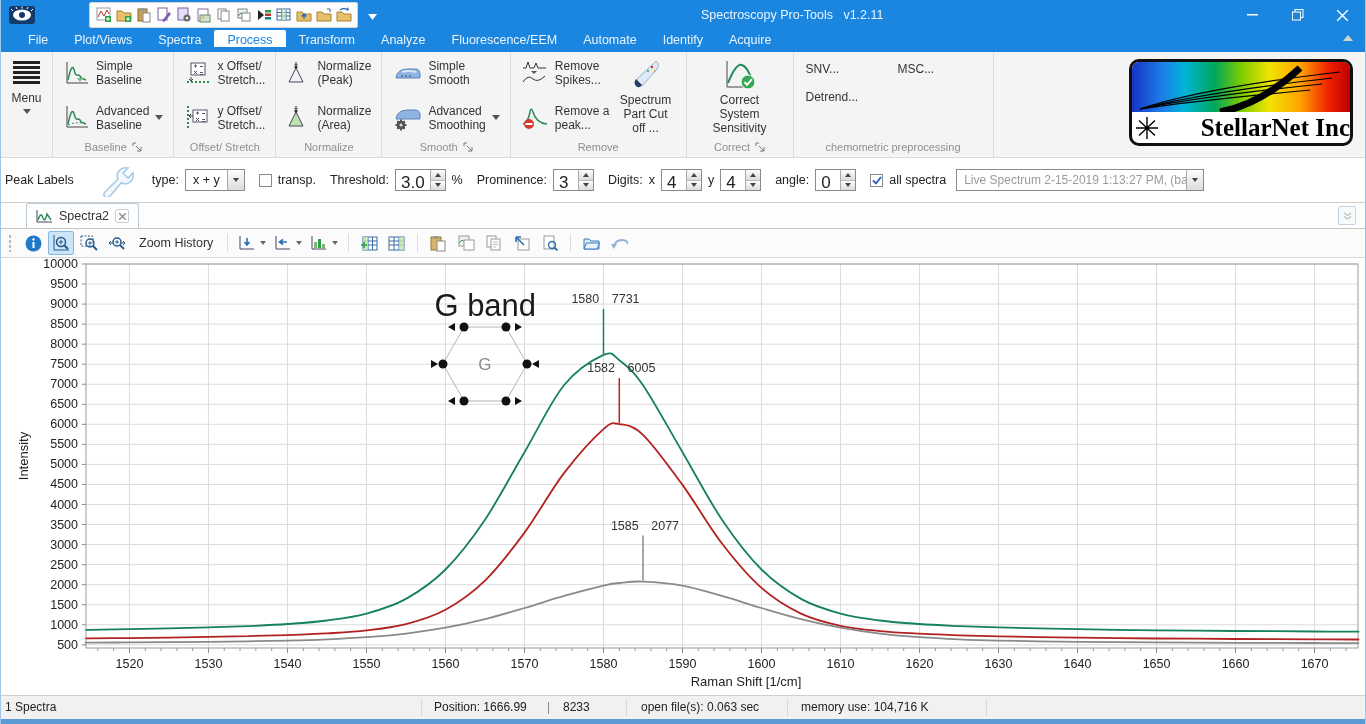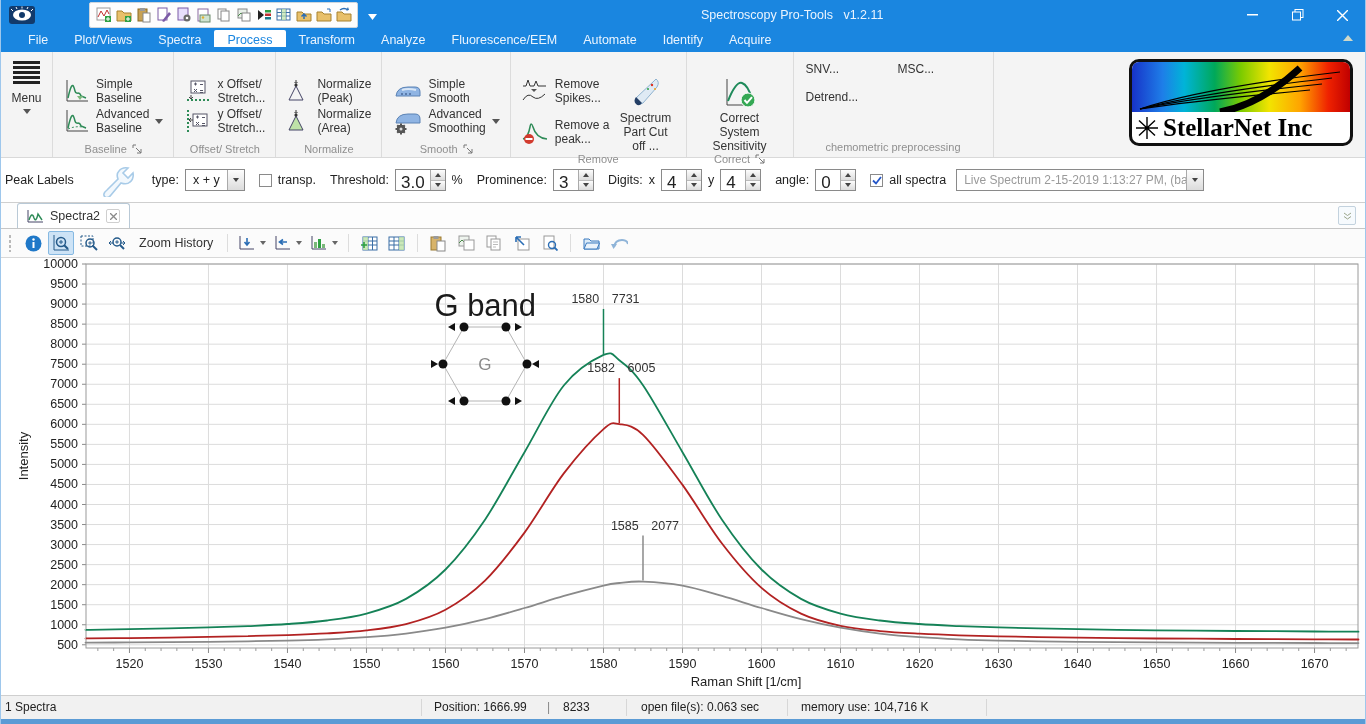--- a/index.html
+++ b/index.html
@@ -24,54 +24,54 @@
   .ribbon-collapse { position:absolute; right:12px; top:5px; width:0; height:0; border-left:5px solid transparent; border-right:5px solid transparent; border-bottom:6px solid #cfd8c8; }
 
   
   .ribbon { height:106px; background:#f4f4f4; border-bottom:1px solid #d9d9d9; display:flex; position:relative; flex:0 0 auto; }
   .menu-btn { width:52px; display:flex; flex-direction:column; align-items:center; padding-top:9px; border-right:1px solid #dcdcdc; }
   .burger { display:flex; flex-direction:column; gap:2px; }
   .burger i { display:block; width:27px; height:3px; background:#222; }
   .menu-btn .lbl { font-size:12px; color:#333; margin-top:7px; }
   .caret-down { width:0; height:0; border-left:4px solid transparent; border-right:4px solid transparent; border-top:5px solid #555; margin-top:4px; }
   .rgroup { border-right:1px solid #dcdcdc; display:flex; flex-direction:column; }
-  .rgroup .gbody { flex:1; display:flex; align-items:stretch; padding:21px 7px 0; }
+  .rgroup .gbody { flex:1; display:flex; align-items:stretch; padding:3px 7px 0; }
   .rgroup .gfoot { height:18px; display:flex; align-items:center; justify-content:center; gap:5px; font-size:11px; color:#8f8f8f; padding-bottom:2px; }
   .stack { display:flex; flex-direction:column; justify-content:space-between; padding:3px 0 6px; }
   .rbtn { display:flex; align-items:center; gap:6px; font-size:12px; color:#333; line-height:1.18; padding:1px 3px; }
   .rbtn .txt { white-space:pre-line; }
   .bigbtn { display:flex; flex-direction:column; align-items:center; justify-content:flex-start; font-size:12px; color:#333; text-align:center; padding:4px 6px 0; line-height:1.18; }
   .bigbtn .txt { white-space:pre-line; margin-top:2px; }
   .chemo { display:grid; grid-template-columns:92px auto; row-gap:14px; padding:10px 10px 0 12px; font-size:12px; color:#333; align-content:start; }
   .launcher { width:10px; height:10px; position:relative; }
   .logo { position:absolute; right:12px; top:7px; width:224px; height:87px; border:3px solid #101010; border-radius:10px; background:#fff; overflow:hidden; display:flex; flex-direction:column; }
   .logo-top { height:50px; position:relative;
      background:linear-gradient(90deg,#1733c8 0%,#1e7ee8 14%,#00b4d8 24%,#00a859 38%,#7ccb00 50%,#f2e400 63%,#ffa400 77%,#ef2200 90%,#c00000 100%); }
-  .logo-bottom { flex:1; display:flex; align-items:center; justify-content:flex-start; gap:1px; font-family:"Liberation Serif", serif; font-weight:bold; font-size:25px; color:#000; }
+  .logo-bottom { flex:1; display:flex; align-items:center; justify-content:space-between; gap:1px; font-family:"Liberation Serif", serif; font-weight:bold; font-size:25px; color:#000; }
 
   
   .peakbar { height:45px; background:#fff; border-bottom:1px solid #cfcfcf; display:flex; align-items:center; font-size:12.5px; color:#222; padding-left:4px; flex:0 0 auto; }
   .pb-gap { margin-left:14px; }
   .pb-sm-gap { margin-left:6px; }
   .spin { display:inline-flex; border:1px solid #8a8a8a; height:22px; background:#fff; margin-left:6px; }
   .spin .v { padding:3px 5px; min-width:24px; font-size:17px; }
   .spin .btns { width:15px; border-left:1px solid #aaa; display:flex; flex-direction:column; }
   .spin .btns span { flex:1; background:linear-gradient(#fdfdfd,#dcdcdc); display:flex; align-items:center; justify-content:center; }
   .spin .btns span + span { border-top:1px solid #bbb; }
   .tri-u { width:0; height:0; border-left:3px solid transparent; border-right:3px solid transparent; border-bottom:4px solid #444; }
   .tri-d { width:0; height:0; border-left:3px solid transparent; border-right:3px solid transparent; border-top:4px solid #444; }
   .selectbox { display:inline-flex; border:1px solid #8a8a8a; height:22px; background:#fff; margin-left:6px; }
   .selectbox .sval { padding:3px 7px; }
   .selectbox .sarr { width:17px; border-left:1px solid #aaa; background:linear-gradient(#fdfdfd,#dcdcdc); display:flex; align-items:center; justify-content:center; }
   .cb { width:13px; height:13px; border:1px solid #8a8a8a; background:#fff; display:inline-flex; align-items:center; justify-content:center; }
   .combo { width:248px; margin-left:10px; }
   .combo .sval { flex:1; color:#9a9a9a; font-size:12px; white-space:nowrap; overflow:hidden; }
 
   
-  .tabrow { height:26px; background:#fdfdfd; border-bottom:1px solid #c6c6c6; display:flex; align-items:flex-end; padding-left:16px; position:relative; flex:0 0 auto; }
+  .tabrow { height:26px; background:#fdfdfd; border-bottom:1px solid #c6c6c6; display:flex; align-items:flex-end; padding-left:25px; position:relative; flex:0 0 auto; }
   .dtab { height:25px; background:#fff; border:1px solid #b9c9d6; border-bottom:none; border-radius:3px 3px 0 0; display:flex; align-items:center; gap:6px; padding:0 9px; font-size:12.5px; color:#333; }
   .dtab .close { width:14px; height:14px; border:1px solid #cfcfcf; border-radius:2px; display:flex; align-items:center; justify-content:center; }
   .tab-overflow { position:absolute; right:9px; top:3px; width:18px; height:19px; border:1px solid #c3d2de; background:#f6fafd; border-radius:2px; display:flex; align-items:center; justify-content:center; }
 
   
   .ptoolbar { height:29px; background:#fbfbfb; border-bottom:1px solid #d8d8d8; display:flex; align-items:center; padding-left:7px; gap:2px; flex:0 0 auto; }
   .drag-dots { width:4px; height:18px; margin-right:6px;
      background:radial-gradient(circle, #b9b9b9 1.2px, transparent 1.3px); background-size:4px 5px; }
   .ptbtn { min-width:26px; height:24px; display:flex; align-items:center; justify-content:center; border-radius:2px; border:1px solid transparent; gap:2px; padding:0 2px; }
   .ptbtn.selected { background:#cde3f6; border-color:#86b9e2; }

